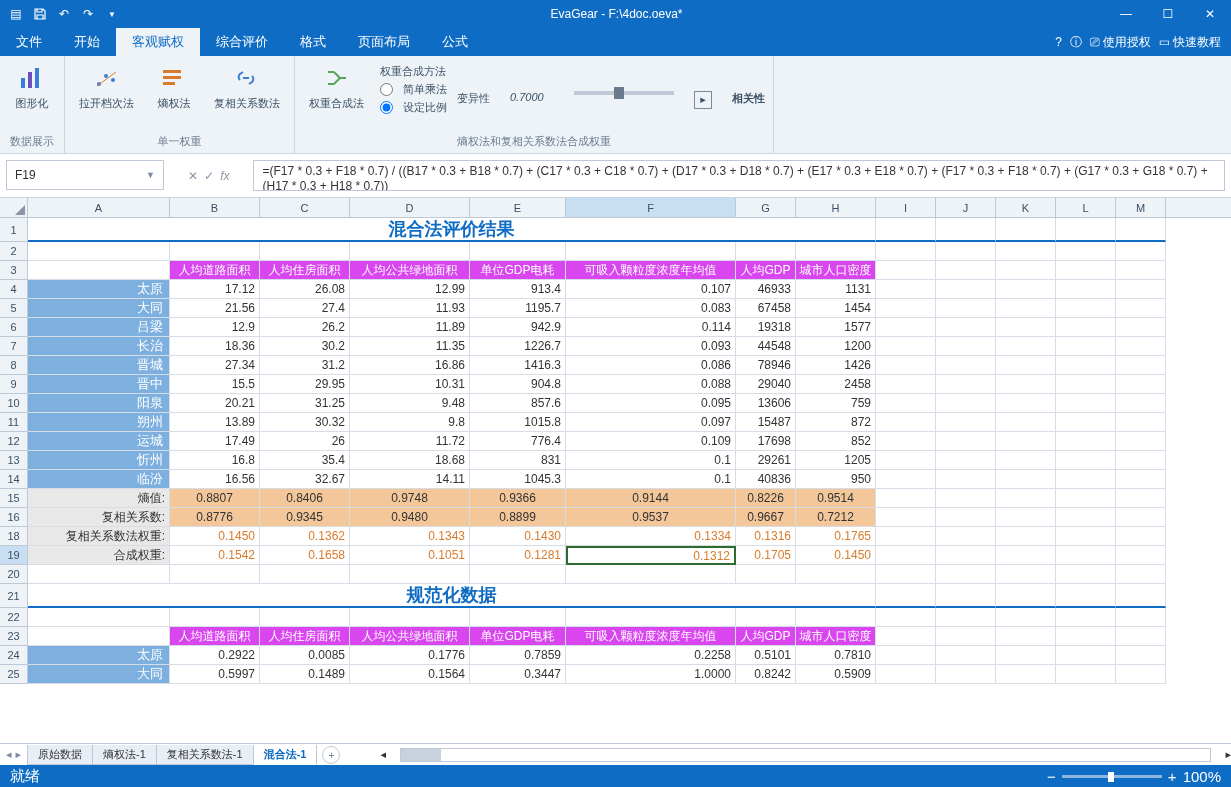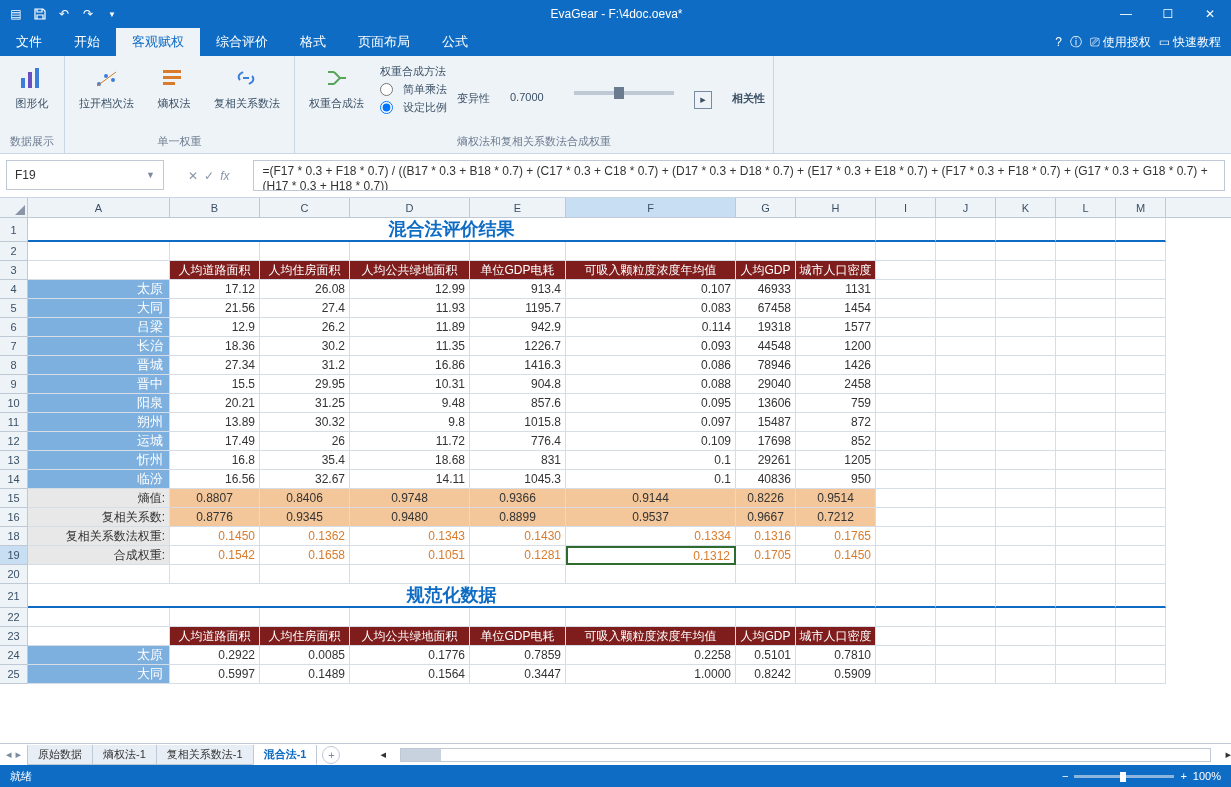--- a/index.html
+++ b/index.html
@@ -57,39 +57,39 @@
 .rowhdr.sel { background: #c8dff3; }
 .cell { border-right: 1px solid #d6dde6; border-bottom: 1px solid #d6dde6; padding: 0 4px; display: flex; align-items: center; justify-content: flex-end; font-size: 12px; height: 19px; overflow: hidden; white-space: nowrap; }
 .cell.center { justify-content: center; }
 
 
 .cA { width: 142px; } .cB { width: 90px; } .cC { width: 90px; } .cD { width: 120px; } .cE { width: 96px; }
 .cF { width: 170px; } .cG { width: 60px; } .cH { width: 80px; } .cI { width: 60px; } .cJ { width: 60px; }
 .cK { width: 60px; } .cL { width: 60px; } .cM { width: 50px; }
 
 .title-row .cell { background: #fff; border-bottom: 2px solid #0e6cc4; color: #0e6cc4; font-size: 18px; font-weight: bold; justify-content: center; height: 24px;}
-.hdr-green { background: #7f1d1d; color: #fff; justify-content: center; font-size: 12px; }
+.hdr-green { background: #d946ef; color: #fff; justify-content: center; font-size: 12px; }
 .rowlabel-blue { background: #7db0df; color: #fff; justify-content: flex-end; padding-right:6px; font-size: 13px; }
 .summary-label { background: #e8e8e8; font-weight: normal; justify-content: flex-end; padding-right:4px; }
 .orange-bg { background: #f3c79a; justify-content: center; }
 .orange-txt { color: #d87b2c; }
 .active-cell { border: 2px solid #2e6b2e !important; position: relative; z-index: 2;}
 
 
 .sheettabs { height: 22px; border-top: 1px solid #bfc9d6; display: flex; align-items: center; font-size: 11px; background: #fff; position: relative;}
 .sheettabs .nav { padding: 0 6px; display: flex; gap: 4px; color: #7a8aa0;}
 .sheettab { padding: 2px 10px; border: 1px solid #bfc9d6; border-top: none; background: #e8eef5; cursor: pointer; margin-right: -1px;}
 .sheettab.active { background: #fff; border-bottom: 1px solid #fff; color: #0e6cc4; font-weight: bold; }
 .addtab { width: 18px; height: 18px; border: 1px solid #bfc9d6; border-radius: 50%; display: flex; align-items: center; justify-content: center; margin-left: 6px; color: #7a8aa0;}
 .hscroll { flex:1; display:flex; align-items:center; padding-left:40px;}
 .hscroll .bar { flex:1; height:14px; border:1px solid #bfc9d6; position:relative; margin:0 14px;}
 .hscroll .bar .th { position:absolute; left:0; width:40px; top:0; bottom:0; background:#c8d2de;}
 
 
-.statusbar { height: 22px; background: #0e6cc4; color: #fff; display: flex; align-items: center; padding: 0 10px; font-size: 11px;}
+.statusbar { height: 22px; background: #0e6cc4; color: #fff; display: flex; align-items: center; padding: 0 10px; font-size: 15px;}
 .statusbar .right { margin-left: auto; display: flex; align-items: center; gap: 10px;}
 .zoom { display: flex; align-items: center; gap: 6px;}
 .zoom .track { width: 100px; height: 3px; background: #8cb6de; position: relative;}
 .zoom .track .t { position: absolute; top: -3px; left: 46%; width: 6px; height: 10px; background: #fff;}
 svg { display: block; }
 </style>
 </head>
 <body>
 
 <div class="window">
@@ -205,21 +205,21 @@
               </label>
             <label class="radio">
                 <input type="radio" name="wm" checked="" style=""> 
                 <span>设定比例</span>
               </label>
           </div>
           <div class="col" style="gap:6px;">
             <div style="height:14px;"></div>
             <div class="slider-row">
               <span>变异性</span>
-              <span style="width:44px;">0.7000</span>
+              <span style="width:44px;font-style:italic;">0.7000</span>
               <div class="slider">
                   <div class="thumb"></div>
                 </div>
               <div class="playbtn">▸</div>
               <span style="font-weight:bold;">相关性</span>
             </div>
           </div>
         </div>
       </div>
       <div class="label">熵权法和复相关系数法合成权重</div>

